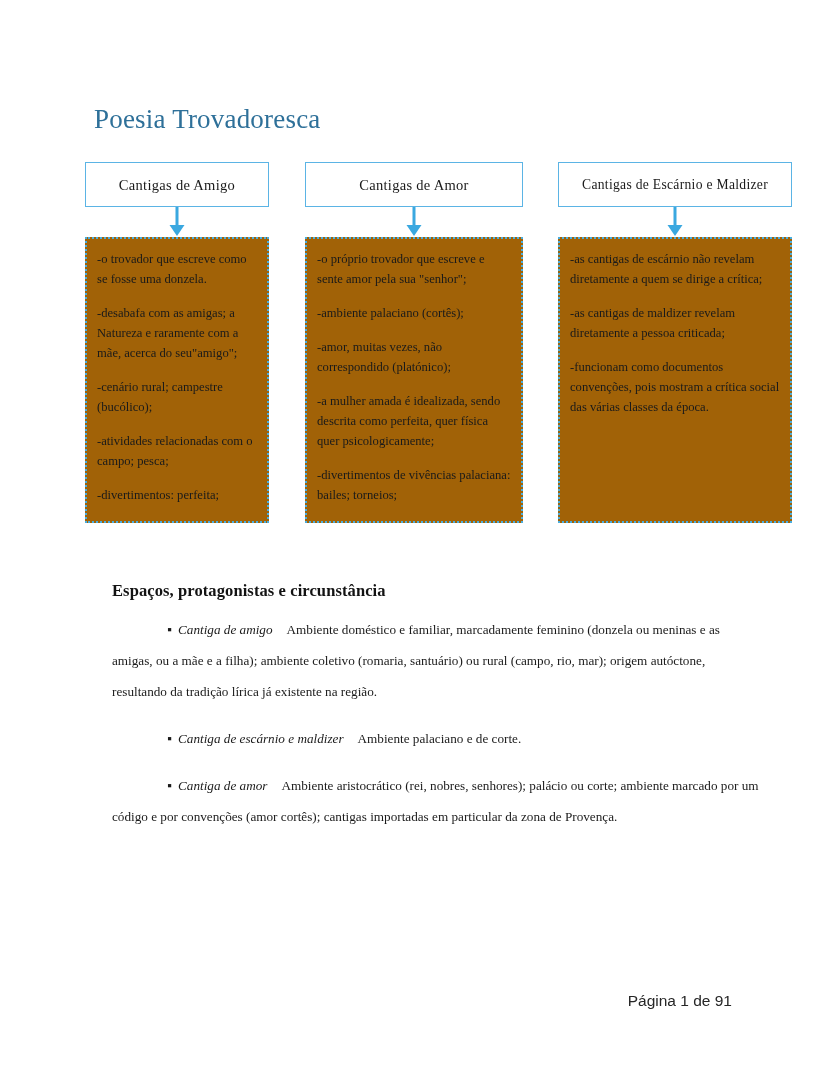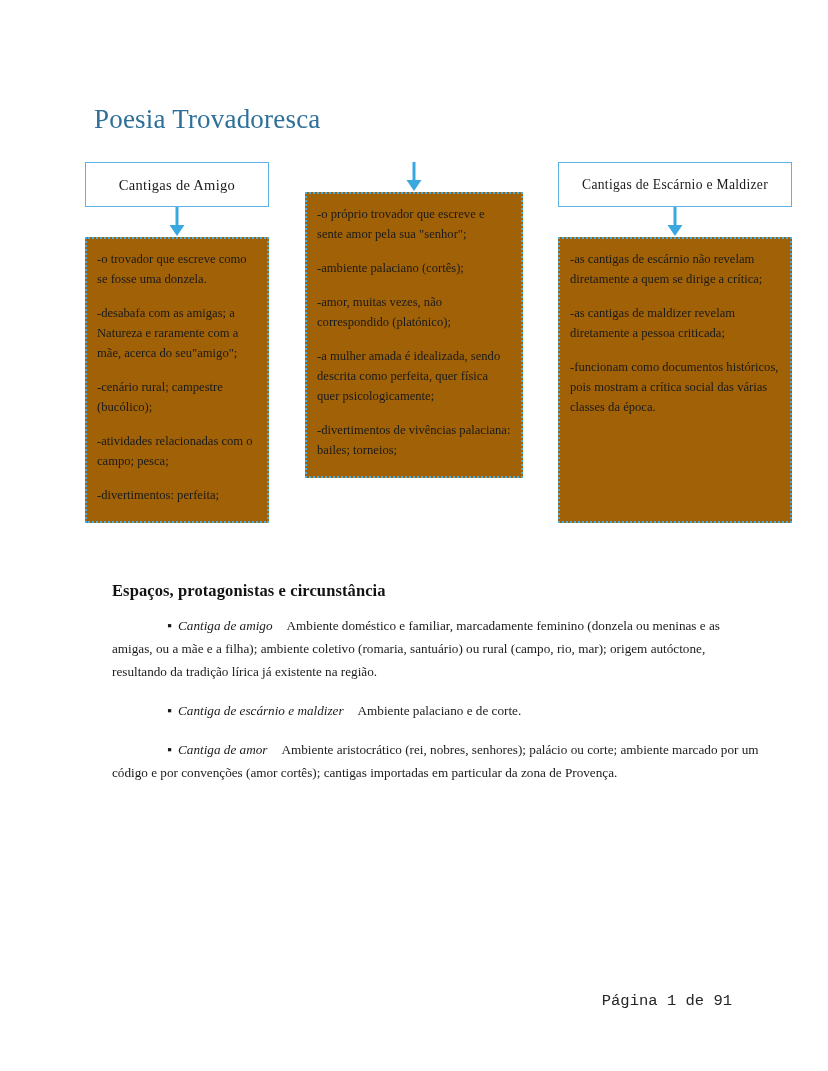--- a/index.html
+++ b/index.html
@@ -114,21 +114,21 @@
     font-size: 16.5px;
     line-height: 22px;
     font-weight: bold;
     color: #121212;
     margin: 0 0 12px 0;
     letter-spacing: 0.1px;
   }
   .para {
     margin: 0 0 16px 0;
     font-size: 13.2px;
-    line-height: 23px;
+    line-height: 31px;
     color: #1a1a1a;
     text-align: left;
   }
   .para .bullet {
     display: inline-block;
     width: 60px;
     text-align: right;
     padding-right: 6px;
   }
   .para .term {
@@ -141,21 +141,21 @@
 
   
   .footer {
     position: absolute;
     left: 0;
     top: 992px;
     width: 828px;
     text-align: right;
     padding-right: 96px;
     box-sizing: border-box;
-    font-family: Liberation Mono, monospace;
+    font-family: Liberation Sans, sans-serif;
     font-size: 15.5px;
     color: #262626;
   }
 </style>
 </head>
 <body>
 
 <div class="page">
 
   <div class="doc-title">Poesia Trovadoresca</div>
@@ -173,20 +173,21 @@
       <div class="detail-box">
         <p>-o trovador que escreve como se fosse uma donzela.</p>
         <p>-desabafa com as amigas; a Natureza e raramente com a mãe, acerca do seu"amigo";</p>
         <p>-cenário rural; campestre (bucólico);</p>
         <p>-atividades relacionadas com o campo; pesca;</p>
         <p>-divertimentos: perfeita;</p>
       </div>
     </div>
 
     <div class="col col-2">
+      <div class="cat-box">Cantigas   de Amor</div>
       <div class="arrow-wrap">
         <svg width="18" height="30" viewBox="0 0 18 30" aria-hidden="true">
           <rect x="7.5" y="0" width="3" height="20" fill="#3aa8e0"></rect>
           <polygon points="9,29 1.5,18 16.5,18" fill="#3aa8e0"></polygon>
         </svg>
       </div>
       <div class="detail-box">
         <p>-o próprio trovador que escreve e sente amor pela sua "senhor";</p>
         <p>-ambiente palaciano (cortês);</p>
         <p>-amor, muitas vezes, não correspondido (platónico);</p>
@@ -199,21 +200,21 @@
       <div class="cat-box wide">Cantigas de Escárnio e Maldizer</div>
       <div class="arrow-wrap">
         <svg width="18" height="30" viewBox="0 0 18 30" aria-hidden="true">
           <rect x="7.5" y="0" width="3" height="20" fill="#3aa8e0"></rect>
           <polygon points="9,29 1.5,18 16.5,18" fill="#3aa8e0"></polygon>
         </svg>
       </div>
       <div class="detail-box">
         <p>-as cantigas de escárnio não revelam diretamente a quem se dirige a crítica;</p>
         <p>-as cantigas de maldizer revelam diretamente a pessoa criticada;</p>
-        <p>-funcionam como documentos históricos, pois mostram a crítica social das várias classes da época.</p>
+        <p>-funcionam como documentos convenções, pois mostram a crítica social das várias classes da época.</p>
       </div>
     </div>
 
   </div>
 
   <div class="section">
     <h2 class="section-heading">Espaços, protagonistas e circunstância</h2>
 
     <p class="para"><span class="bullet">▪</span><span class="term">Cantiga de amigo</span><span class="term-space"></span><span>Ambiente doméstico e familiar, marcadamente feminino (donzela ou meninas e as amigas, ou a mãe e a filha); ambiente coletivo (romaria, santuário) ou rural (campo, rio, mar); origem autóctone, resultando da tradição lírica já existente na região.</span></p>
 

